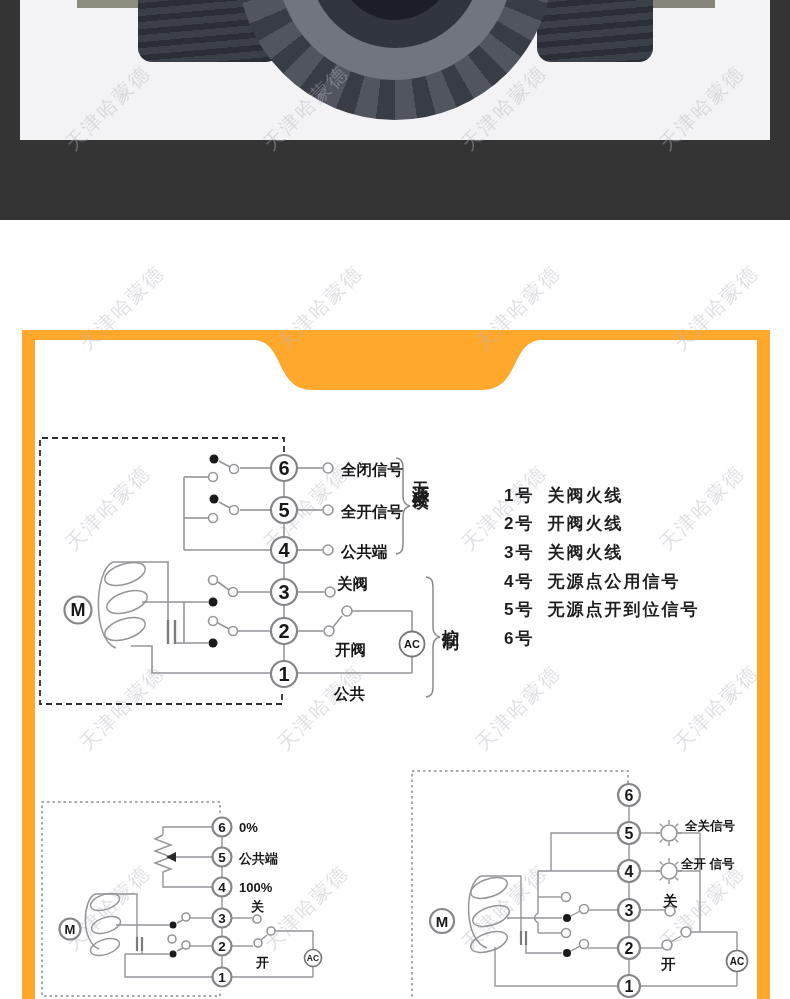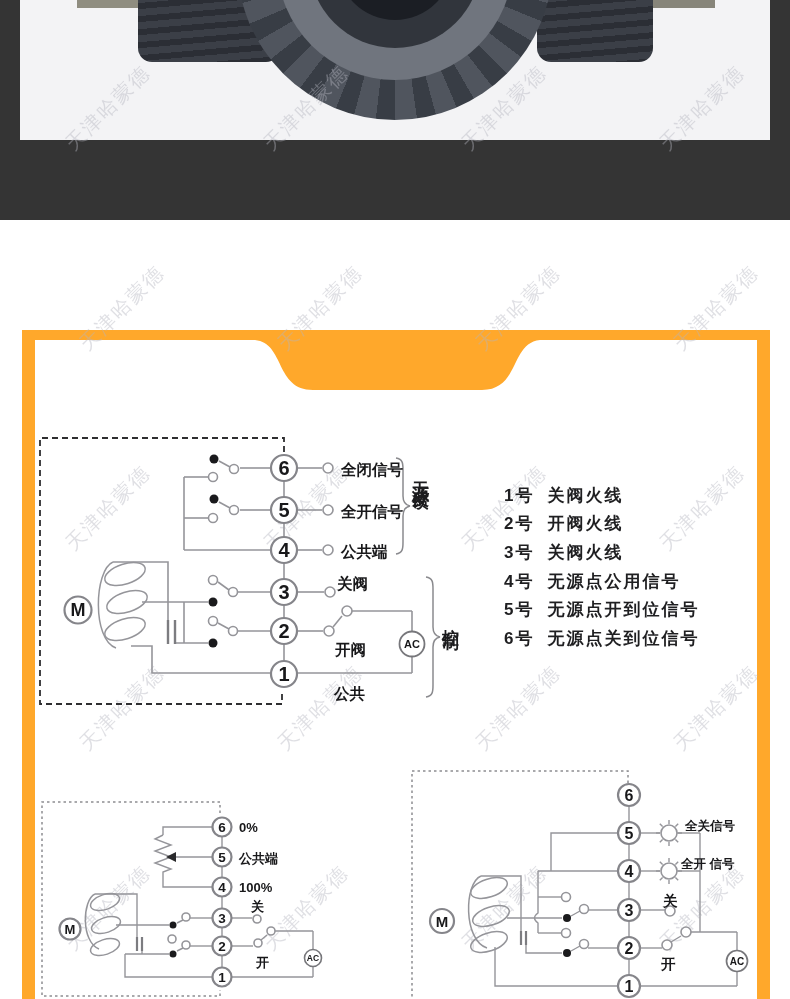--- a/index.html
+++ b/index.html
@@ -419,17 +419,16 @@
     <div class="row">
       <span class="num">4号</span>
       <span>无源点公用信号</span>
     </div>
     <div class="row">
       <span class="num">5号</span>
       <span>无源点开到位信号</span>
     </div>
     <div class="row">
       <span class="num">6号</span>
-      <span>无源点关到位信号</span>
     </div>
   </div>
 
 </div>
 
 </body></html>

